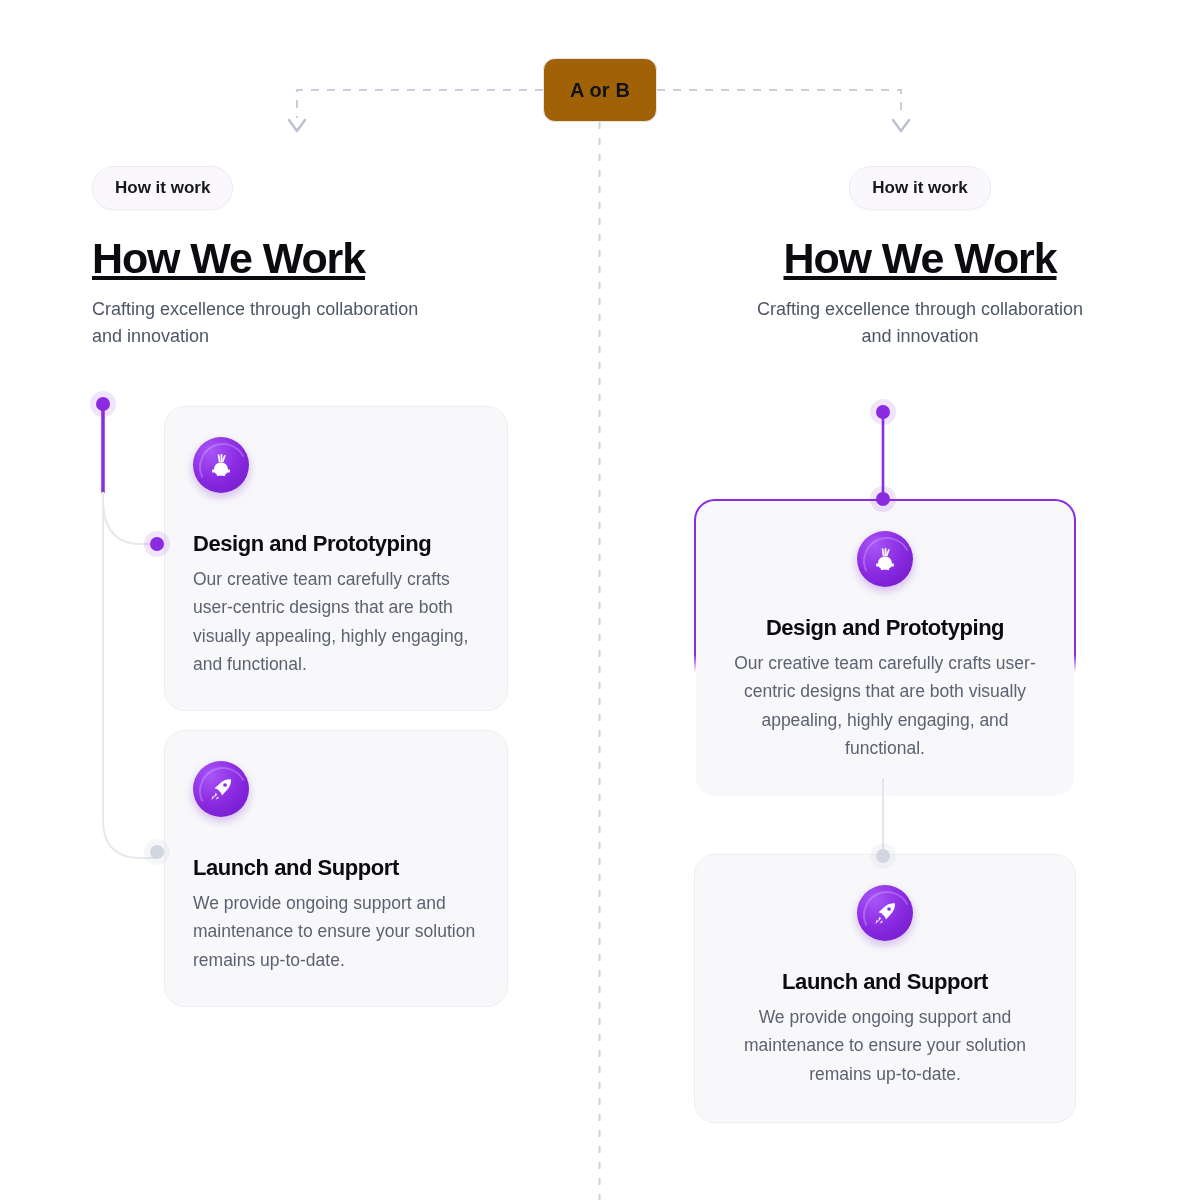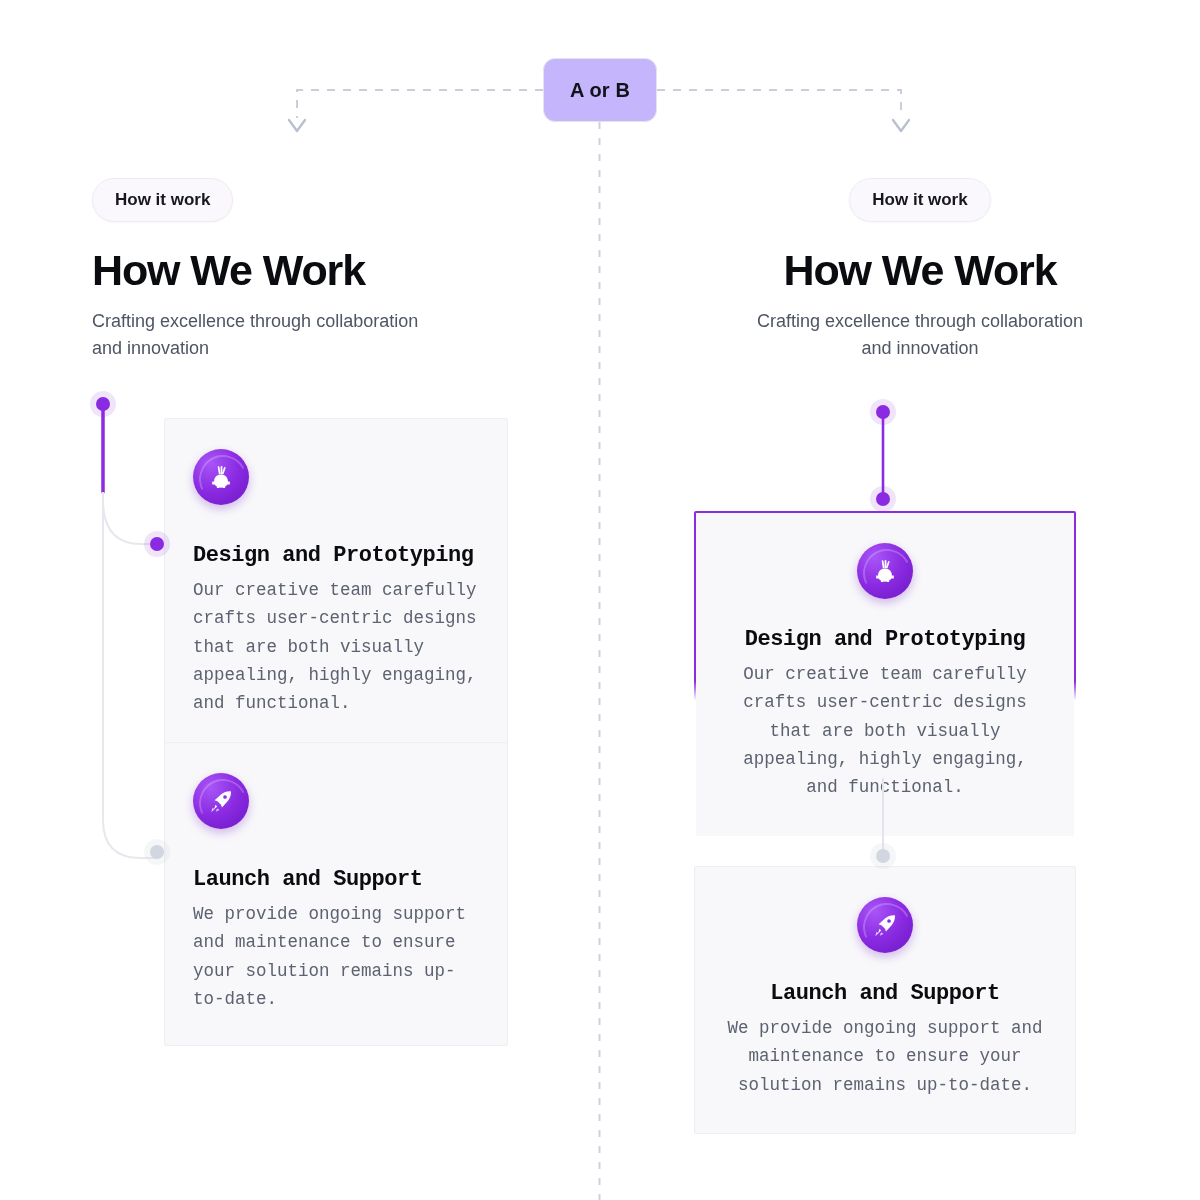--- a/index.html
+++ b/index.html
@@ -20,21 +20,21 @@
     background: #ffffff;
   }
 
   
   .decision-node {
     position: absolute;
     left: 543px;
     top: 58px;
     width: 114px;
     height: 64px;
-    background: #c4b5fd;
+    background: #a16207;
     border: 1px solid #e2e5ea;
     border-radius: 12px;
     display: flex;
     align-items: center;
     justify-content: center;
     font-size: 20px;
     font-weight: 700;
     color: #111318;
     letter-spacing: .1px;
     z-index: 6;
@@ -45,21 +45,21 @@
     left: 0; top: 0;
     width: 1200px;
     height: 1200px;
     pointer-events: none;
     z-index: 1;
   }
 
   
   .column {
     position: absolute;
-    top: 12px;
+    top: 0;
     width: 520px;
     height: 880px;
   }
   .column.left  { left: 72px; }
   .column.right { left: 660px; }
 
   .col-head {
     position: absolute;
     top: 166px;
     width: 100%;
@@ -79,38 +79,38 @@
     box-shadow: 0 1px 2px rgba(16,24,40,.03);
   }
 
   .headline {
     margin-top: 26px;
     font-size: 43px;
     line-height: 1.06;
     font-weight: 700;
     letter-spacing: -1.1px;
     color: #0a0c10;
+    text-decoration: underline;
   }
 
   .subline {
     margin-top: 14px;
     font-size: 18px;
     line-height: 1.5;
     color: #4e5664;
     max-width: 360px;
   }
   .column.right .subline { max-width: 360px; margin-left: auto; margin-right: auto; }
 
   
   .card {
     position: absolute;
     background: #f8f8fa;
     border: 1px solid #eeeef2;
-    border-radius: 2px;
-    font-family: Liberation Mono, monospace;
+    border-radius: 21px;
   }
 
   .card.left-card  { left: 92px;  width: 344px; padding: 30px 28px 32px 28px; text-align: left; }
   .card.right-card { left: 34px;  width: 382px; padding: 30px 30px 34px 30px; text-align: center; }
 
   .card-1L { top: 406px; }
   .card-2L { top: 730px; }
   .card-1R { top: 499px; }
   .card-2R { top: 854px; }
 

